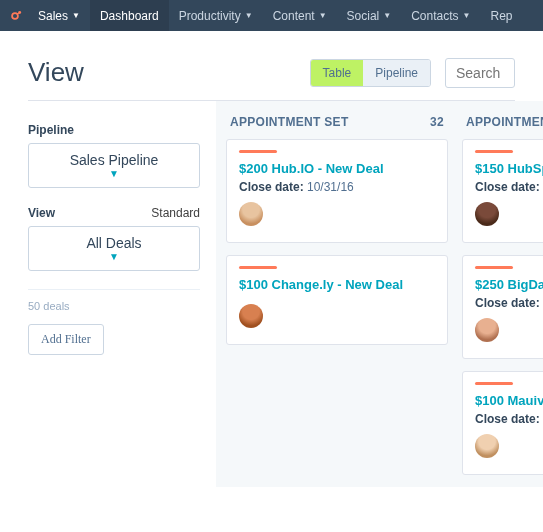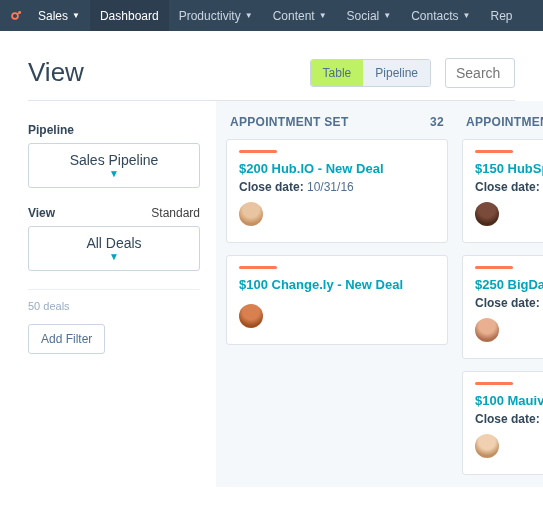--- a/index.html
+++ b/index.html
@@ -25,21 +25,21 @@
 
 
 .body { display: flex; }
 .sidebar { width: 200px; padding: 22px 0 0 28px; }
 .field-label { font-size: 12px; font-weight: 700; color: #33475b; margin-bottom: 6px; display: flex; justify-content: space-between; align-items: baseline; }
 .standard { font-weight: 400; color: #404040; }
 .select { border: 1px solid #cbd6e2; border-radius: 3px; padding: 8px 10px; display: flex; justify-content: space-between; align-items: center; font-size: 14px; color: #33475b; margin-bottom: 18px; cursor: pointer; flex-direction: column; }
 .select .chev { color: #00a4bd; font-size: 10px; }
 .count-rule { border-top: 1px solid #eaf0f6; margin: 6px 0 10px 0; }
 .deal-count { font-size: 11px; color: #99acc2; margin-bottom: 12px; }
-.add-filter { border: 1px solid #cbd6e2; background: #fff; border-radius: 3px; padding: 7px 12px; font-size: 12px; color: #516f90; cursor: pointer; }
+.add-filter { border: 1px solid #cbd6e2; background: #fff; border-radius: 3px; padding: 7px 12px; font-size: 12px; color: #516f90; cursor: pointer; font-family: Liberation Serif, serif; }
 
 
 .board { flex: 1; background: #f5f8fa; margin-left: 16px; padding: 10px 0 0 10px; display: flex; gap: 14px; overflow: hidden; }
 .column { width: 222px; flex-shrink: 0; }
 .col-header { display: flex; justify-content: space-between; font-size: 12px; font-weight: 700; color: #516f90; letter-spacing: 0.3px; padding: 4px 4px 10px 4px; }
 .card { background: #fff; border: 1px solid #dfe3eb; border-radius: 3px; padding: 10px 12px 12px 12px; margin-bottom: 12px; position: relative; }
 .orange-bar { height: 3px; width: 38px; background: #ff7a59; border-radius: 2px; margin-bottom: 8px; }
 .deal-title { color: #00a4bd; font-size: 13px; font-weight: 700; margin-bottom: 4px; }
 .close-label { font-size: 12px; color: #516f90; }
 .close-label b { font-weight: 700; color: #33475b; }

